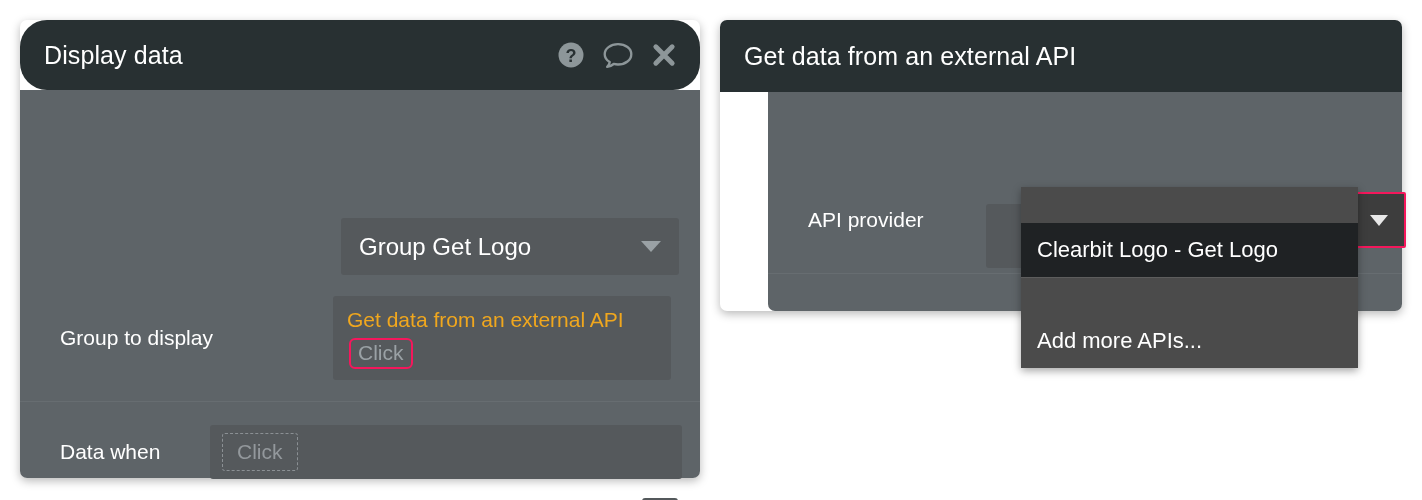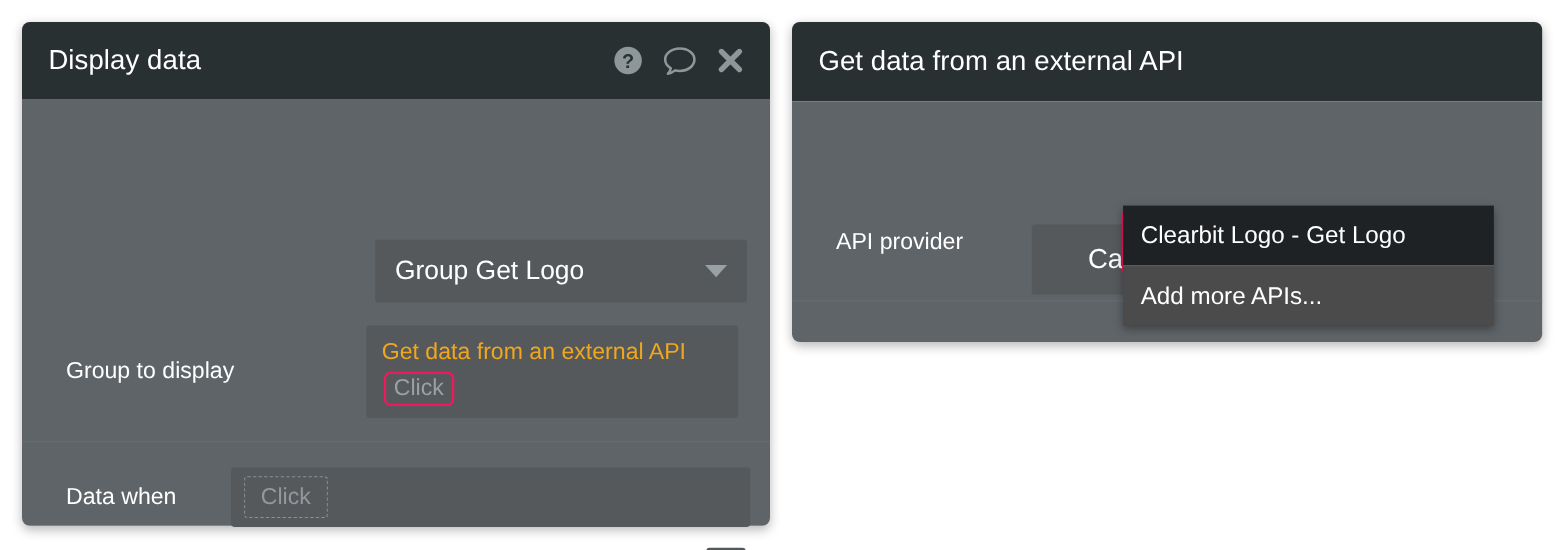--- a/index.html
+++ b/index.html
@@ -61,20 +61,21 @@
   
   #left-panel {
     left: 20px;
     top: 20px;
     width: 680px;
     height: 458px;
   }
   #left-panel .panel-titlebar {
     height: 70px;
     padding: 0 22px 0 24px;
+    border-radius: 27px;
   }
   #left-panel .panel-body {
     height: 388px;
   }
 
   .section-divider {
     position: absolute;
     left: 0;
     right: 0;
     height: 1px;
@@ -183,20 +184,21 @@
     top: 20px;
     width: 682px;
     height: 291px;
   }
   #right-panel .panel-titlebar {
     height: 72px;
     padding: 0 22px 0 24px;
   }
   #right-panel .panel-body {
     height: 219px;
+    margin-left: 48px;
   }
 
   #api-provider-select {
     position: absolute;
     left: 300px;
     top: 100px;
     width: 338px;
     height: 56px;
     background: #3d3d3d;
     border: 2px solid #f5175c;
@@ -250,20 +252,21 @@
   }
   .dropdown-option {
     font-size: 22px;
     color: #ffffff;
     padding: 12px 16px;
     height: 30px;
     display: flex;
     align-items: center;
     cursor: pointer;
     box-sizing: content-box;
+    margin-top: 36px;
   }
   .dropdown-option.highlighted {
     background: #1f2224;
   }
   .dropdown-sep {
     height: 1px;
     background: #5d5d5d;
   }
 </style>
 </head>

